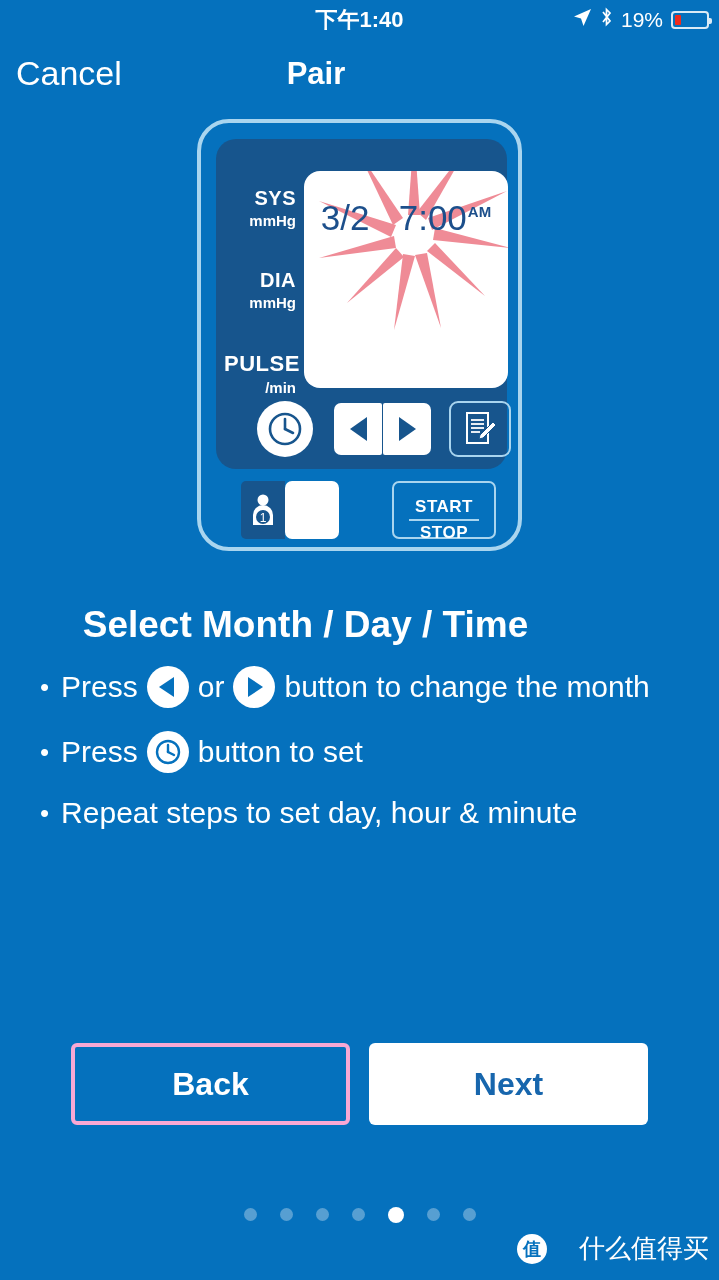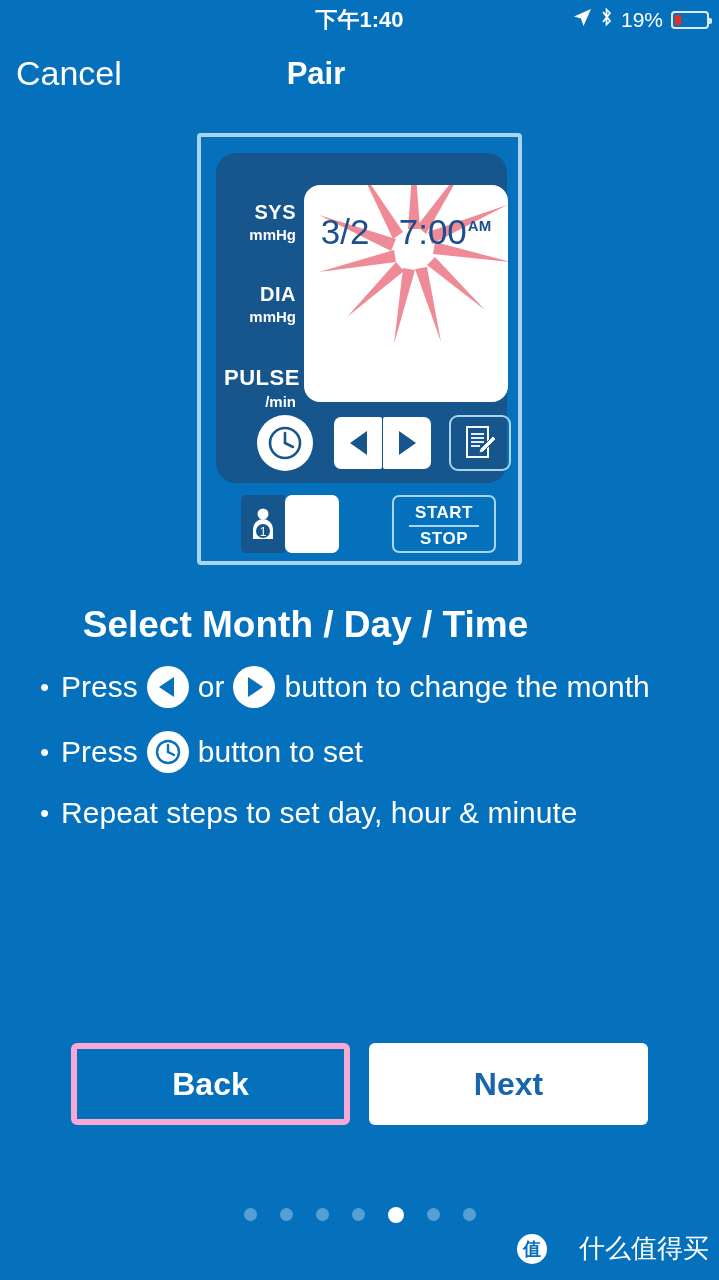--- a/index.html
+++ b/index.html
@@ -41,22 +41,22 @@
   .navbar{
     position:absolute; top:54px; left:0; width:719px; height:54px;
     color:#fff;
   }
   .nav-cancel{ position:absolute; left:16px; top:0; font-size:34px; font-weight:300; }
   .nav-title{ position:absolute; left:0; width:632px; text-align:center; font-size:31px; font-weight:bold; top:2px;}
   .nav-skip{ position:absolute; right:16px; top:0; font-size:34px; font-weight:300; }
 
   
   .device{
-    position:absolute; left:197px; top:133px; width:325px; height:432px;
-    border:4px solid #a9d5ef; border-radius:4px;
+    position:absolute; left:197px; top:119px; width:325px; height:432px;
+    border:4px solid #a9d5ef; border-radius:32px;
     background:#0571bd;
   }
   .device-inner{
     position:absolute; left:15px; top:16px; width:291px; height:330px;
     background:#17558d; border-radius:20px;
   }
   .labels{
     position:absolute; left:8px; top:48px; width:72px; text-align:right; color:#fff;
   }
   .lbl{ margin-bottom:40px; }
@@ -108,21 +108,21 @@
   }
   .white-box{
     position:absolute; left:69px; top:0; width:54px;height:58px;
     background:#fff; border-radius:7px;
   }
   .startstop{
     position:absolute; left:176px; top:0; width:104px;height:58px;
     border:2px solid #a9d5ef; border-radius:7px;
     color:#fff; text-align:center;
   }
-  .startstop .s1{ font-size:17px; font-weight:bold; letter-spacing:.5px; margin-top:6px; }
+  .startstop .s1{ font-size:17px; font-weight:bold; letter-spacing:.5px; margin-top:14px; }
   .startstop .divider{ width:70px; height:2px; background:#a9d5ef; margin:2px auto;}
   .startstop .s2{ font-size:17px; font-weight:bold; letter-spacing:.5px; }
 
   
   .inst-title{
     position:absolute; top:604px; left:3px; width:605px; text-align:center;
     color:#fff; font-size:37px; font-weight:bold;
   }
   .bullets{ position:absolute; top:666px; left:40px; width:660px; color:#fff; }
   .bullet{
@@ -136,21 +136,21 @@
   }
   .ico-circ .tri-l, .ico-circ .tri-r{
     border-top-width:10px;border-bottom-width:10px;
   }
   .ico-circ .tri-l{ border-right-color:#0571bd; border-right-width:15px; margin-right:2px;}
   .ico-circ .tri-r{ border-left-color:#0571bd; border-left-width:15px; margin-left:3px;}
 
   
   .btn-back{
     position:absolute; left:71px; top:1043px; width:279px; height:82px;
-    border:6px solid #f9a8d4; border-radius:6px; background:transparent;
+    border:4px solid #f9a8d4; border-radius:6px; background:transparent;
     color:#fff; font-size:32px; font-weight:bold;
     display:flex; align-items:center; justify-content:center;
   }
   .btn-next{
     position:absolute; left:369px; top:1043px; width:279px; height:82px;
     border:none; border-radius:6px; background:#fff;
     color:#1766ad; font-size:32px; font-weight:bold;
     display:flex; align-items:center; justify-content:center;
   }
 

